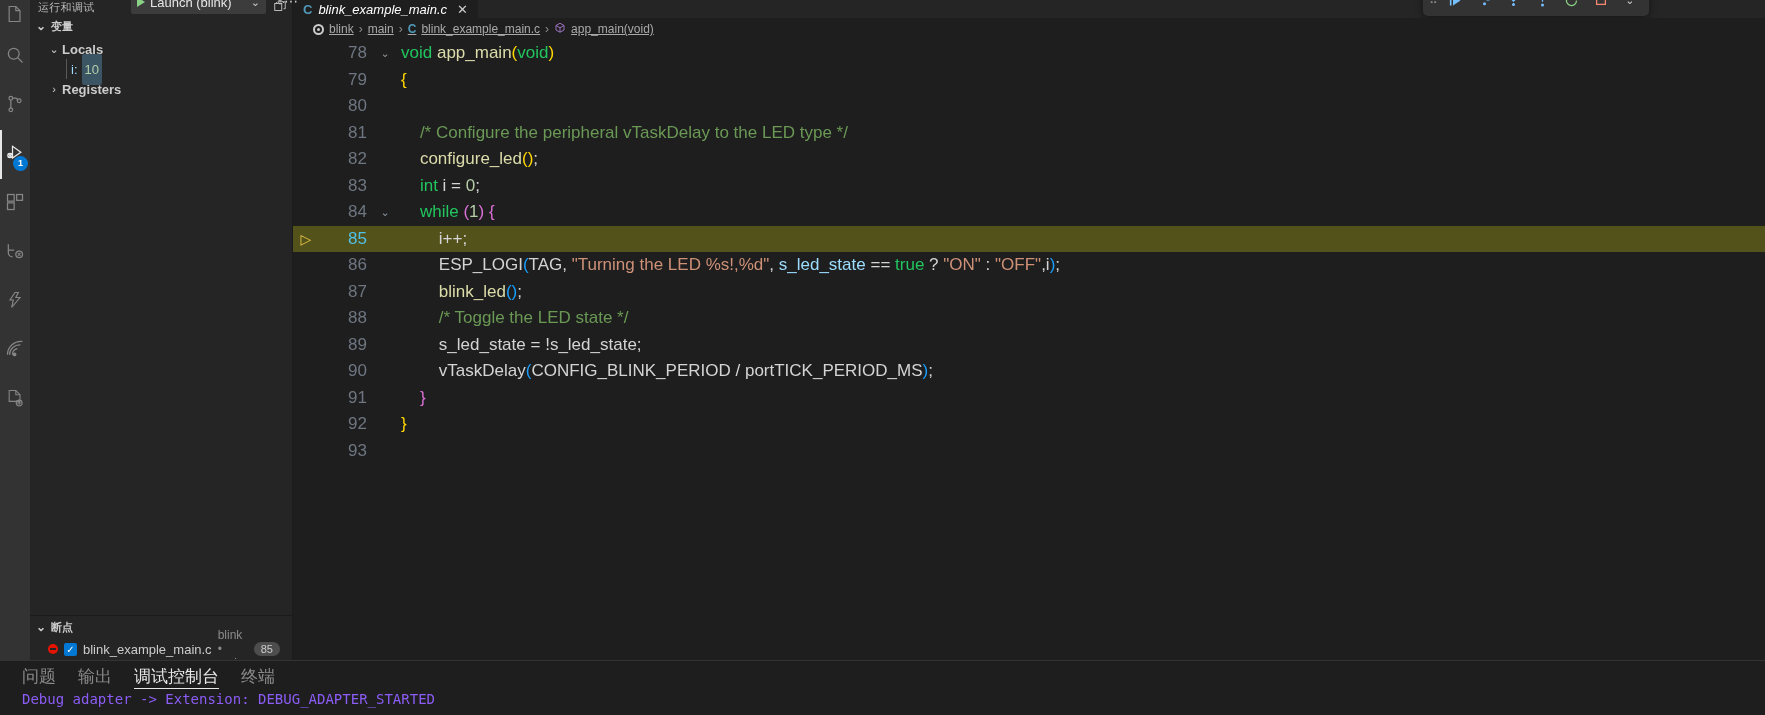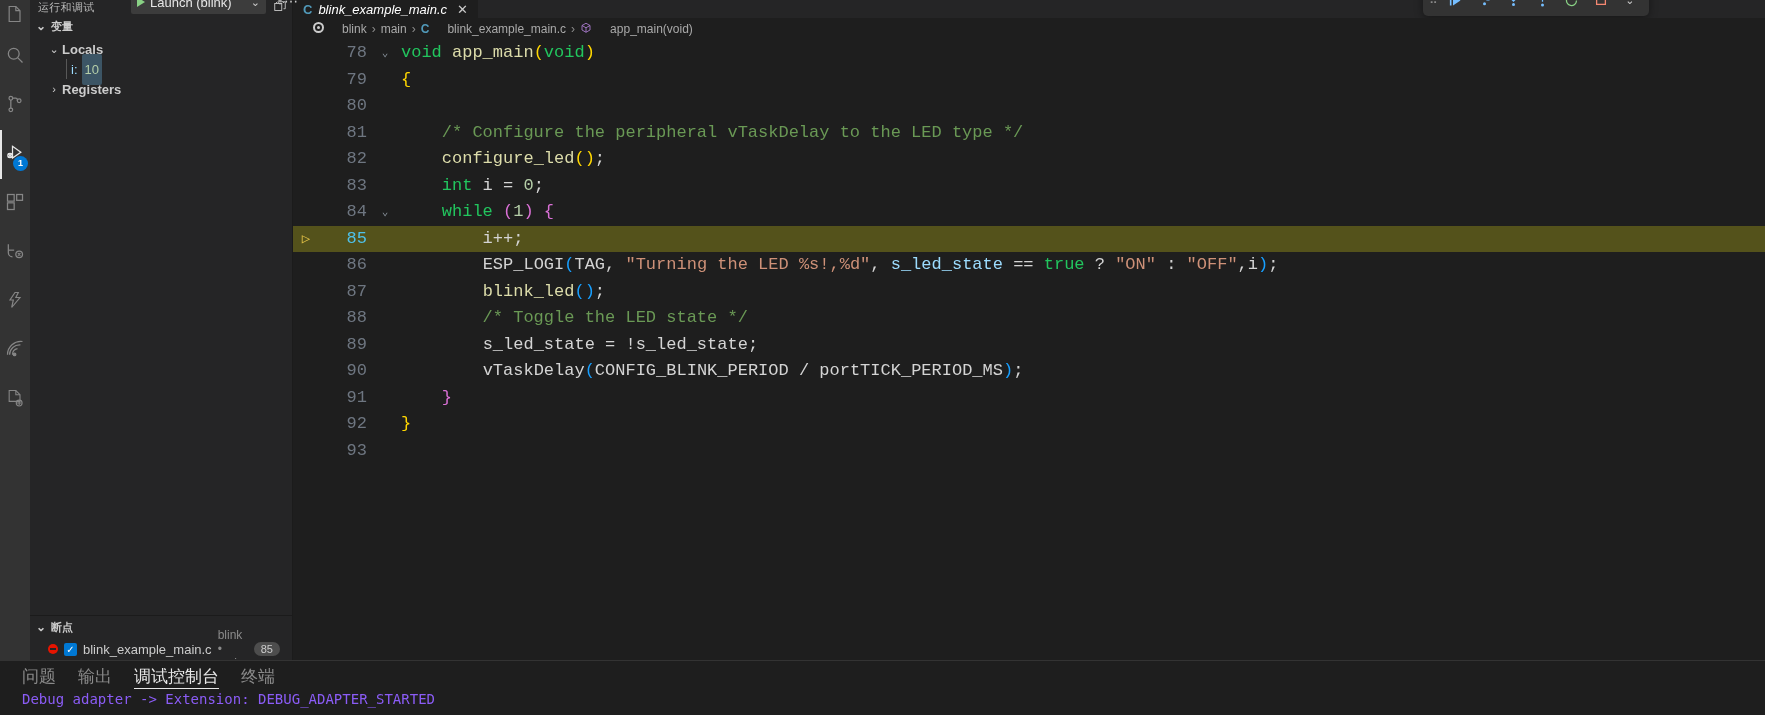--- a/index.html
+++ b/index.html
@@ -115,39 +115,39 @@
     border-top: 1px solid #1e1e1e; max-width: 260px;
   }
   .tab .c-ic { color: #519aba; font-size: 13px; font-style: normal; font-weight: bold; }
   .tab .x-ic { color: #cccccc; font-size: 13px; font-style: normal; margin-left: 4px; }
 
   .breadcrumbs {
     height: 22px; display: flex; align-items: center; gap: 5px;
     padding-left: 20px; font-size: 12px; color: #a9a9a9; background: #1e1e1e;
   }
   .bc-sep { color: #8c8c8c; }
-  .bc-item { display: flex; gap: 18px; }
+  .bc-item { display: flex; align-items: center; gap: 5px; text-decoration: underline; }
   .circle-ic {
     width: 11px; height: 11px; border: 2px solid #cccccc; border-radius: 50%;
     display: inline-block; position: relative;
   }
   .circle-ic::after {
     content: ""; position: absolute; left: 2px; top: 2px; width: 3px; height: 3px;
     background: #cccccc; border-radius: 50%;
   }
   .cube-ic { color: #b180d7; font-size: 12px; }
   .c-file-ic { color: #519aba; font-weight: bold; font-size: 12px; }
 
   .gutter-btn {
     position: absolute; left: -20px; top: 20px; color: #cccccc; font-size: 13px;
   }
 
   
   .code-wrap { flex: 1 1 auto; display: flex; min-height: 0; position: relative; overflow: hidden; }
-  .code-lines { width: 100%; font-family: Liberation Mono, monospace; font-size: 17px; line-height: 26.5px; }
+  .code-lines { width: 100%; font-family: Liberation Sans, sans-serif; font-size: 17px; line-height: 26.5px; }
   .cline { display: flex; height: 26.5px; align-items: center; white-space: pre; }
   .cline.current { background: #54521b; }
   .bp-gutter-mark {
     width: 26px; flex: 0 0 26px; text-align: center; color: #e7c547; font-size: 14px;
   }
   .lnum {
     width: 58px; flex: 0 0 58px; text-align: right; padding-right: 10px;
     color: #6e7681; font-size: 17px;
   }
   .lnum.active { color: #4fc1e9; }

